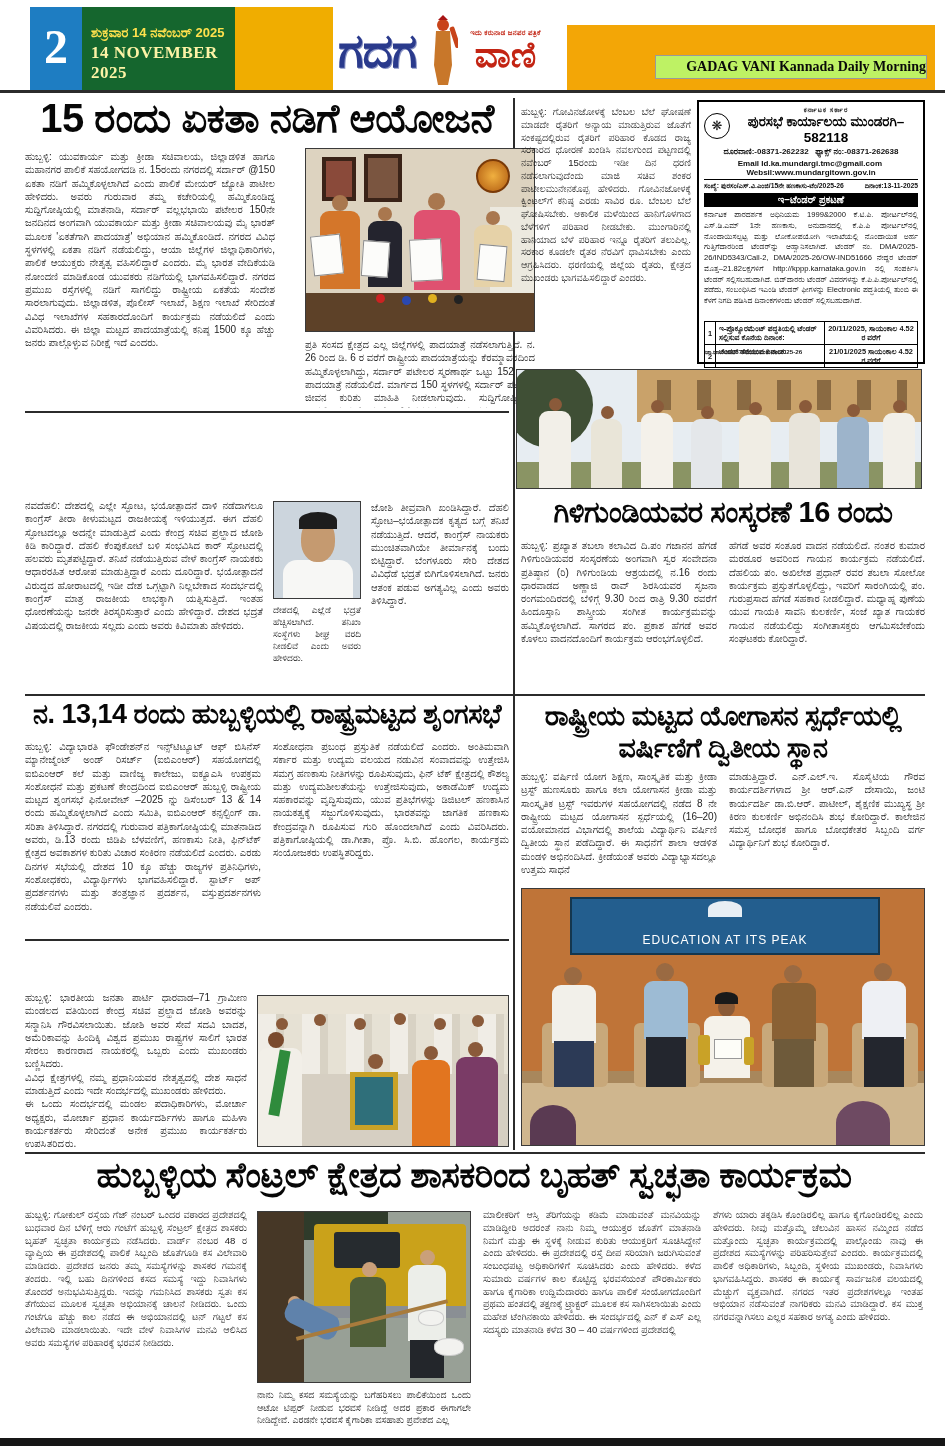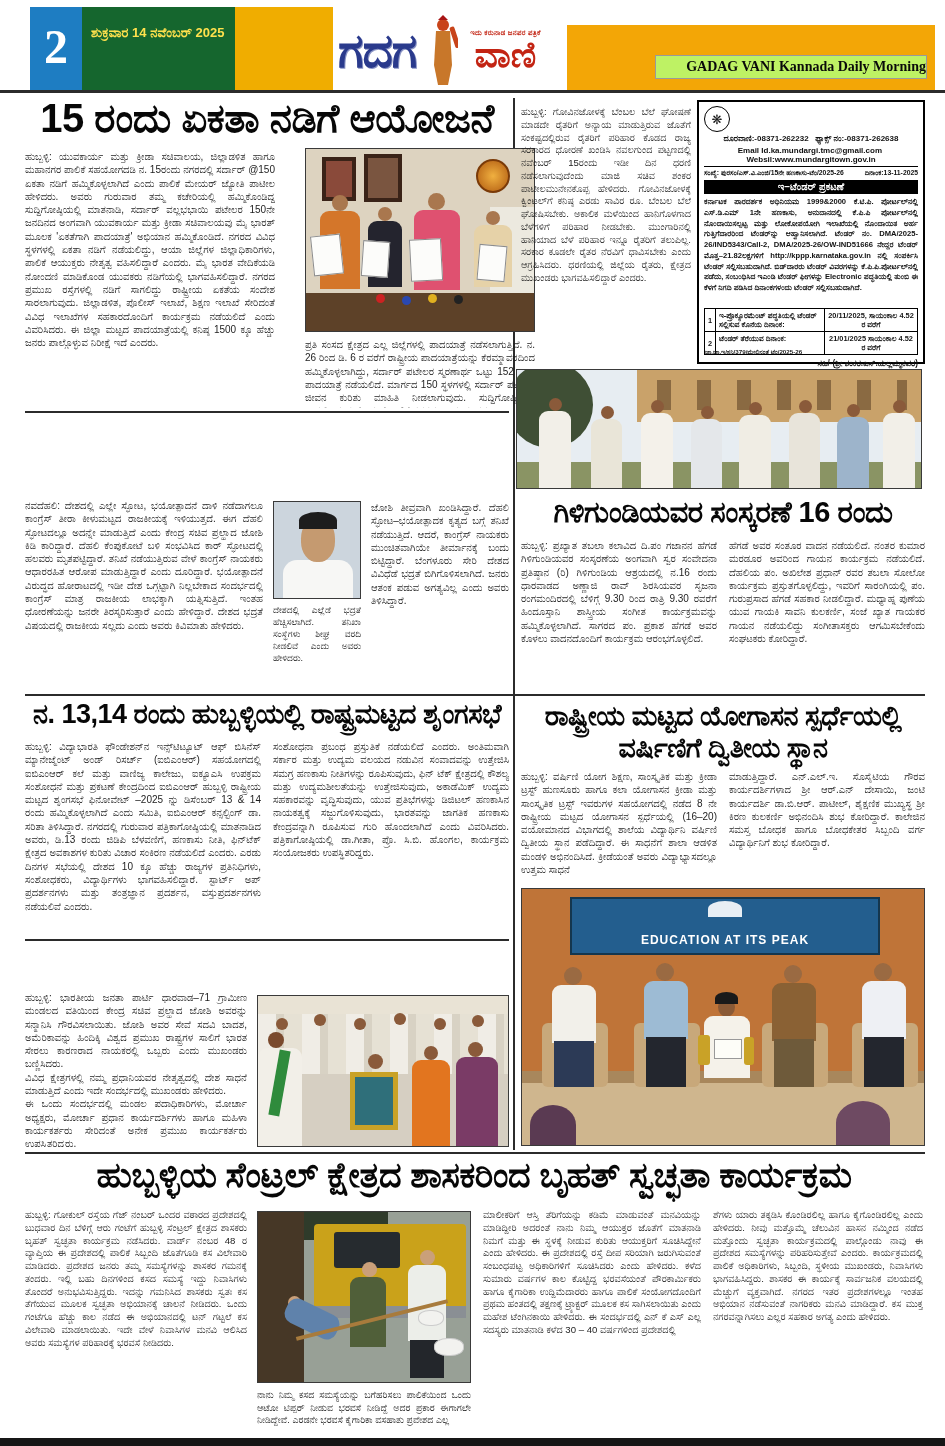--- a/index.html
+++ b/index.html
@@ -24,40 +24,41 @@
   .mast1{font-size:47px;font-weight:800;color:#2a3a8c;letter-spacing:-1px;text-shadow:1px 1px 0 #8a94c4}
   .mast2{font-size:36px;font-weight:800;color:#c32413;line-height:1}
   .mast-tag{font-size:7px;font-weight:700;color:#c32413;letter-spacing:.3px}
   
   .tender{position:absolute;border:2px solid #000;background:#fff;padding:4px 5px}
   .tender .t-title{font-weight:800;font-size:13.5px;text-align:center;color:#000}
   .tender .t-sub{font-size:6.5px;text-align:center;font-weight:700;color:#222;letter-spacing:1px}
   .tender .t-line{font-size:8px;font-weight:700;text-align:center;color:#111;margin-top:2px}
   .tender .t-bar{background:#000;color:#fff;text-align:center;font-weight:700;font-size:10px;
     padding:1px 0;margin:3px 0}
-  .tender .t-body{font-size:7.6px;font-weight:700;text-align:justify;line-height:1.42;color:#111}
+  .tender .t-body{font-size:7.6px;font-weight:400;text-align:justify;line-height:1.42;color:#111}
   .trow{display:flex;border:1px solid #000;border-top:none;font-size:7.4px;font-weight:700}
   .trow:first-of-type{border-top:1px solid #000}
   .trow .c-no{width:11px;border-right:1px solid #000;display:flex;align-items:center;justify-content:center}
   .trow .c-lb{flex:1;padding:2px 3px;border-right:1px solid #000}
   .trow .c-vl{width:92px;padding:2px 3px;text-align:center;display:flex;align-items:center;justify-content:center}
   .t-sign{font-size:8.2px;font-weight:700;text-align:right;line-height:1.35;margin-top:3px}
   .t-foot{position:absolute;left:6px;bottom:6px;font-size:6.2px;font-weight:600;color:#222}
 </style>
 </head>
 <body>
 
 <div class="page">
 
   <div class="abs" style="left:0;top:0;width:945px;height:93px;background:#fff">
     <div class="abs" style="left:30px;top:7px;width:52px;height:83px;background:#1e7dc2">
       <div class="hdr-num">2</div>
     </div>
     <div class="abs" style="left:82px;top:7px;width:153px;height:83px;background:#15662e;padding:16px 0 0 9px">
       <div class="hdr-kn">ಶುಕ್ರವಾರ 14 ನವೆಂಬರ್ 2025</div>
+      <div class="hdr-en">14 NOVEMBER 2025</div>
     </div>
     <div class="abs" style="left:235px;top:7px;width:98px;height:83px;background:#f0ad00"></div>
 
     <div class="abs" style="left:338px;top:12px;width:228px;height:78px;display:flex;align-items:center;gap:12px">
       <span class="mast1">ಗದಗ</span>
       <svg width="30" height="72" viewBox="0 0 30 72">
         <circle cx="15" cy="10" r="6" fill="#c8441a"></circle>
         <path d="M10 5 L15 0 L20 5 Z" fill="#a81414"></path>
         <path d="M8 16 L22 16 L24 50 L20 70 L10 70 L6 50 Z" fill="#c8772a"></path>
         <rect x="21" y="12" width="5" height="22" rx="2" fill="#c8441a" transform="rotate(-18 23 12)"></rect>
@@ -107,20 +108,24 @@
   </div>
   <div class="rule" style="left:25px;top:411px;width:484px;height:1.5px"></div>
 
   <div class="abs" style="left:521px;top:100px;width:170px;height:266px">
     <div class="body-txt" style="margin-top:6px;height:216px;font-size:9.6px">ಹುಬ್ಬಳ್ಳಿ: ಗೋವಿನಜೋಳಕ್ಕೆ ಬೆಂಬಲ ಬೆಲೆ ಘೋಷಣೆ ಮಾಡದೇ ರೈತರಿಗೆ ಅನ್ಯಾಯ ಮಾಡುತ್ತಿರುವ ಜೊತೆಗೆ ಸಂಕಷ್ಟದಲ್ಲಿರುವ ರೈತರಿಗೆ ಪರಿಹಾರ ಕೊಡದ ರಾಜ್ಯ ಸರಕಾರದ ಧೋರಣೆ ಖಂಡಿಸಿ ನವಲಗುಂದ ಪಟ್ಟಣದಲ್ಲಿ ನವೆಂಬರ್ 15ರಂದು ಇಡೀ ದಿನ ಧರಣಿ ನಡೆಸಲಾಗುವುದೆಂದು ಮಾಜಿ ಸಚಿವ ಶಂಕರ ಪಾಟೀಲಮುನೇನಕೊಪ್ಪ ಹೇಳಿದರು. ಗೋವಿನಜೋಳಕ್ಕೆ ಕ್ವಿಂಟಲ್‌ಗೆ ಕನಿಷ್ಠ ಎರಡು ಸಾವಿರ ರೂ. ಬೆಂಬಲ ಬೆಲೆ ಘೋಷಿಸಬೇಕು. ಅಕಾಲಿಕ ಮಳೆಯಿಂದ ಹಾನಿಗೊಳಗಾದ ಬೆಳೆಗಳಿಗೆ ಪರಿಹಾರ ನೀಡಬೇಕು. ಮುಂಗಾರಿನಲ್ಲಿ ಹಾನಿಯಾದ ಬೆಳೆ ಪರಿಹಾರ ಇನ್ನೂ ರೈತರಿಗೆ ತಲುಪಿಲ್ಲ. ಸರಕಾರ ಕೂಡಲೇ ರೈತರ ನೆರವಿಗೆ ಧಾವಿಸಬೇಕು ಎಂದು ಆಗ್ರಹಿಸಿದರು. ಧರಣಿಯಲ್ಲಿ ಜಿಲ್ಲೆಯ ರೈತರು, ಕ್ಷೇತ್ರದ ಮುಖಂಡರು ಭಾಗವಹಿಸಲಿದ್ದಾರೆ ಎಂದರು.</div>
   </div>
 
   <div class="tender" style="left:697px;top:100px;width:228px;height:264px">
     <div style="display:flex;align-items:center;gap:4px">
       <span style="width:26px;height:26px;border:1.5px solid #000;border-radius:50%;display:inline-flex;align-items:center;justify-content:center;font-size:13px">❋</span>
+      <span style="flex:1">
+        <div class="t-sub">ಕರ್ನಾಟಕ ಸರ್ಕಾರ</div>
+        <div class="t-title">ಪುರಸಭೆ ಕಾರ್ಯಾಲಯ ಮುಂಡರಗಿ–582118</div>
+      </span>
     </div>
     <div class="t-line">
       <span>ದೂರವಾಣಿ:-08371-262232</span>&nbsp;&nbsp;
       <span>ಫ್ಯಾಕ್ಸ್ ನಂ:-08371-262638</span>
     </div>
     <div class="t-line" style="border-bottom:1px solid #000;padding-bottom:2px">
       <span>Email Id.ka.mundargi.tmc@gmail.com</span>&nbsp;
       <span>Websil:www.mundargitown.gov.in</span>
     </div>
     <div class="t-line" style="font-size:6.8px;display:flex;justify-content:space-between">
@@ -198,21 +203,21 @@
   </div>
 
   <div class="abs" style="left:521px;top:700px;width:404px;height:186px">
     <div class="hl" style="font-size:27px;line-height:1.2">ರಾಷ್ಟ್ರೀಯ ಮಟ್ಟದ ಯೋಗಾಸನ ಸ್ಪರ್ಧೆಯಲ್ಲಿ ವರ್ಷಿಣಿಗೆ ದ್ವಿತೀಯ ಸ್ಥಾನ</div>
     <div class="body-txt abs" style="left:0;top:70px;width:196px;height:112px">ಹುಬ್ಬಳ್ಳಿ: ವರ್ಷಿಣಿ ಯೋಗ ಶಿಕ್ಷಣ, ಸಾಂಸ್ಕೃತಿಕ ಮತ್ತು ಕ್ರೀಡಾ ಟ್ರಸ್ಟ್ ಹುಣಸೂರು ಹಾಗೂ ಕಲಾ ಯೋಗಾಸನ ಕ್ರೀಡಾ ಮತ್ತು ಸಾಂಸ್ಕೃತಿಕ ಟ್ರಸ್ಟ್ ಇವರುಗಳ ಸಹಯೋಗದಲ್ಲಿ ನಡೆದ 8 ನೇ ರಾಷ್ಟ್ರೀಯ ಮಟ್ಟದ ಯೋಗಾಸನ ಸ್ಪರ್ಧೆಯಲ್ಲಿ (16–20) ವಯೋಮಾನದ ವಿಭಾಗದಲ್ಲಿ ಶಾಲೆಯ ವಿದ್ಯಾರ್ಥಿನಿ ವರ್ಷಿಣಿ ದ್ವಿತೀಯ ಸ್ಥಾನ ಪಡೆದಿದ್ದಾರೆ. ಈ ಸಾಧನೆಗೆ ಶಾಲಾ ಆಡಳಿತ ಮಂಡಳಿ ಅಭಿನಂದಿಸಿದೆ. ಕ್ರೀಡೆಯಂತೆ ಅವರು ವಿದ್ಯಾಭ್ಯಾಸದಲ್ಲೂ ಉತ್ತಮ ಸಾಧನೆ</div>
     <div class="body-txt abs" style="left:208px;top:70px;width:196px;height:112px">ಮಾಡುತ್ತಿದ್ದಾರೆ. ಎನ್.ಎಲ್.ಇ. ಸೊಸೈಟಿಯ ಗೌರವ ಕಾರ್ಯದರ್ಶಿಗಳಾದ ಶ್ರೀ ಆರ್.ಎನ್ ದೇಸಾಯಿ, ಜಂಟಿ ಕಾರ್ಯದರ್ಶಿ ಡಾ.ಬಿ.ಆರ್. ಪಾಟೀಲ್, ಶೈಕ್ಷಣಿಕ ಮುಖ್ಯಸ್ಥ ಶ್ರೀ ಕಿರಣ ಕುಲಕರ್ಣಿ ಅಭಿನಂದಿಸಿ ಶುಭ ಕೋರಿದ್ದಾರೆ. ಕಾಲೇಜಿನ ಸಮಸ್ತ ಬೋಧಕ ಹಾಗೂ ಬೋಧಕೇತರ ಸಿಬ್ಬಂದಿ ವರ್ಗ ವಿದ್ಯಾರ್ಥಿನಿಗೆ ಶುಭ ಕೋರಿದ್ದಾರೆ.</div>
   </div>
 
   <div class="photo" style="left:521px;top:888px;width:404px;height:258px;background:#bf7438">
     <div class="abs" style="left:48px;top:8px;width:310px;height:58px;background:#235e8e;border:2px solid #14364e;display:flex;align-items:flex-end;justify-content:center;padding-bottom:6px">
-      <span style="color:#fff;font-weight:700;font-size:12px;letter-spacing:1px">EDUCATION AT ITS PEAK</span>
+      <span style="color:#fff;font-weight:400;font-size:12px;letter-spacing:1px">EDUCATION AT ITS PEAK</span>
     </div>
     <span class="abs" style="left:186px;top:12px;width:34px;height:16px;background:#e8eef4;border-radius:50% 50% 0 0"></span>
     <div class="abs" style="left:0;bottom:0;width:100%;height:72px;background:#cfb68e"></div>
     <div class="abs" style="left:0;bottom:62px;width:100%;height:12px;background:#a8875c"></div>
 
     <span class="abs" style="left:20px;bottom:58px;width:66px;height:64px;background:#c8a87a;border-radius:6px"></span>
     <span class="pp-hd" style="left:42px;top:78px;width:18px;height:18px;background:#9a6a42"></span>
     <span class="pp-bd" style="left:30px;top:96px;width:44px;height:58px;background:#f2f0ea"></span>
     <span class="abs" style="left:32px;top:152px;width:40px;height:46px;background:#2c3a56"></span>
     <span class="abs" style="left:112px;bottom:58px;width:66px;height:64px;background:#c8a87a;border-radius:6px"></span>

